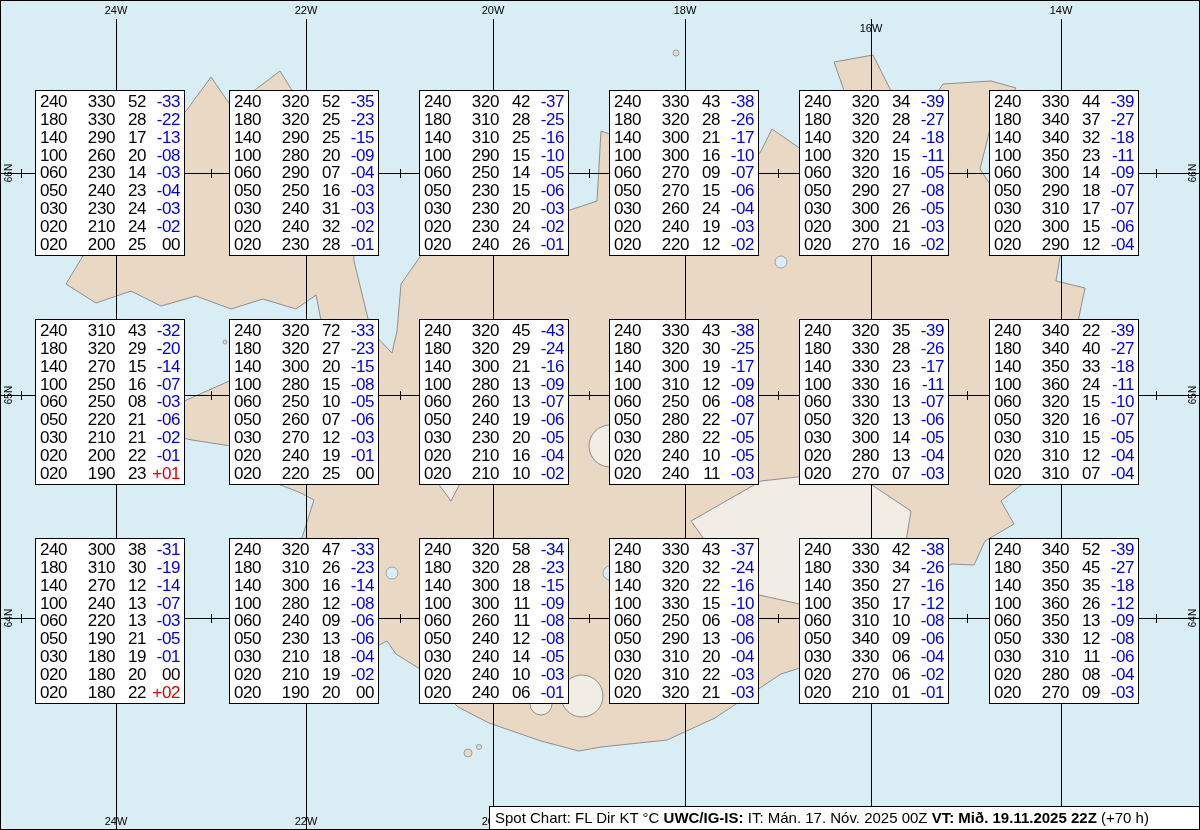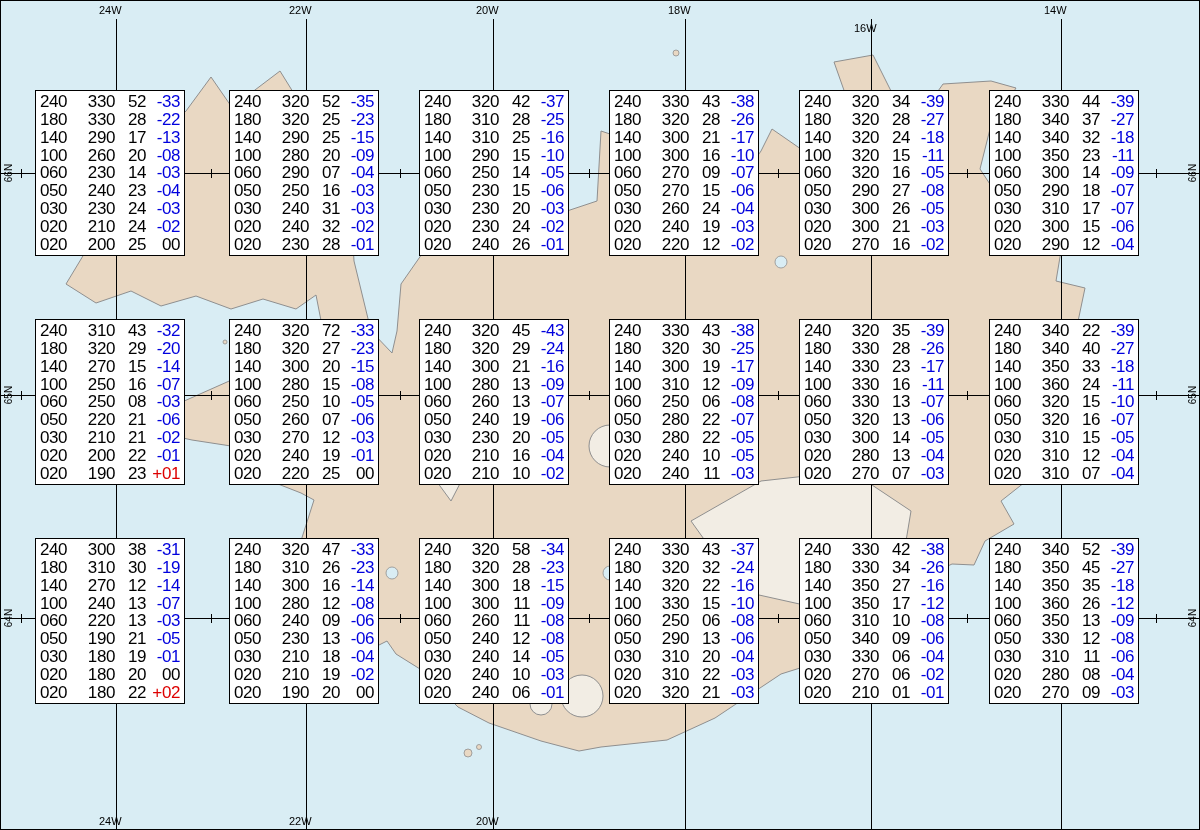--- a/index.html
+++ b/index.html
@@ -6,21 +6,21 @@
   .stage{
     position:relative;width:1200px;height:830px;
     background:var(--ocean,#d9edf4);
     border:1px solid #000;box-sizing:border-box;overflow:hidden;
     font-family:"Liberation Sans",sans-serif;color:#000;
   }
   svg.map{position:absolute;left:0;top:0;width:1200px;height:830px;}
   .vline{position:absolute;width:1px;top:18px;bottom:0;background:#000;}
   .hline{position:absolute;height:1px;left:0;right:0;background:#000;}
   .tick{position:absolute;width:1px;height:9px;background:#000;}
-  .lon-label{position:absolute;width:34px;font-size:11px;line-height:12px;}
+  .lon-label{position:absolute;width:34px;text-align:center;font-size:11px;line-height:12px;}
   .lat-label{position:absolute;width:26px;height:12px;text-align:center;font-size:10px;line-height:12px;transform:rotate(-90deg);}
   .station{
     position:absolute;width:150px;height:166px;background:#fff;
     border:1px solid #000;box-sizing:border-box;
     display:flex;flex-direction:column;justify-content:space-evenly;
     padding:1px 4px 1px 4px;
   }
   .srow{display:grid;grid-template-columns:34px 41px 31px 1fr;font-size:17px;line-height:17px;letter-spacing:-0.4px;white-space:nowrap;}
   .c{text-align:right;}
   .c.fl{text-align:left;}
@@ -1131,13 +1131,14 @@
         </div>
         <div class="srow">
           <span class="c fl">020</span>
           <span class="c">270</span>
           <span class="c">09</span>
           <span class="c neg">-03</span>
         </div>
       </div>
     </div>
 
+  <div class="legend"><span id="legend-text"><span>Spot Chart: FL Dir KT °C </span><span class="b">UWC/IG-IS:</span><span> IT: Mán. 17. Nóv. 2025 00Z </span><span class="b">VT: Mið. 19.11.2025 22Z</span><span> (+70 h)</span></span></div>
 </div>
 
 </body></html>

